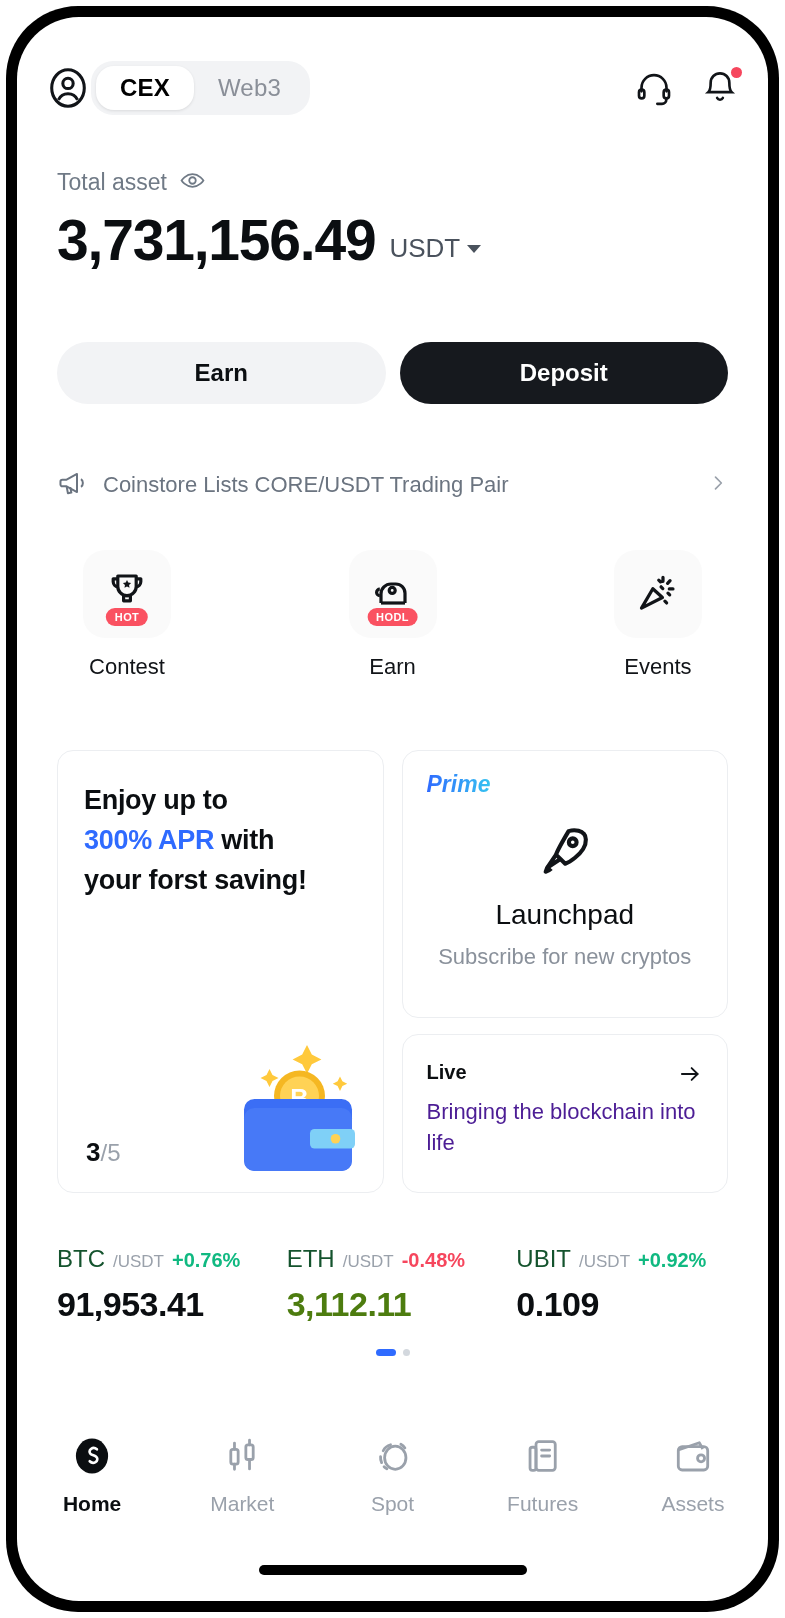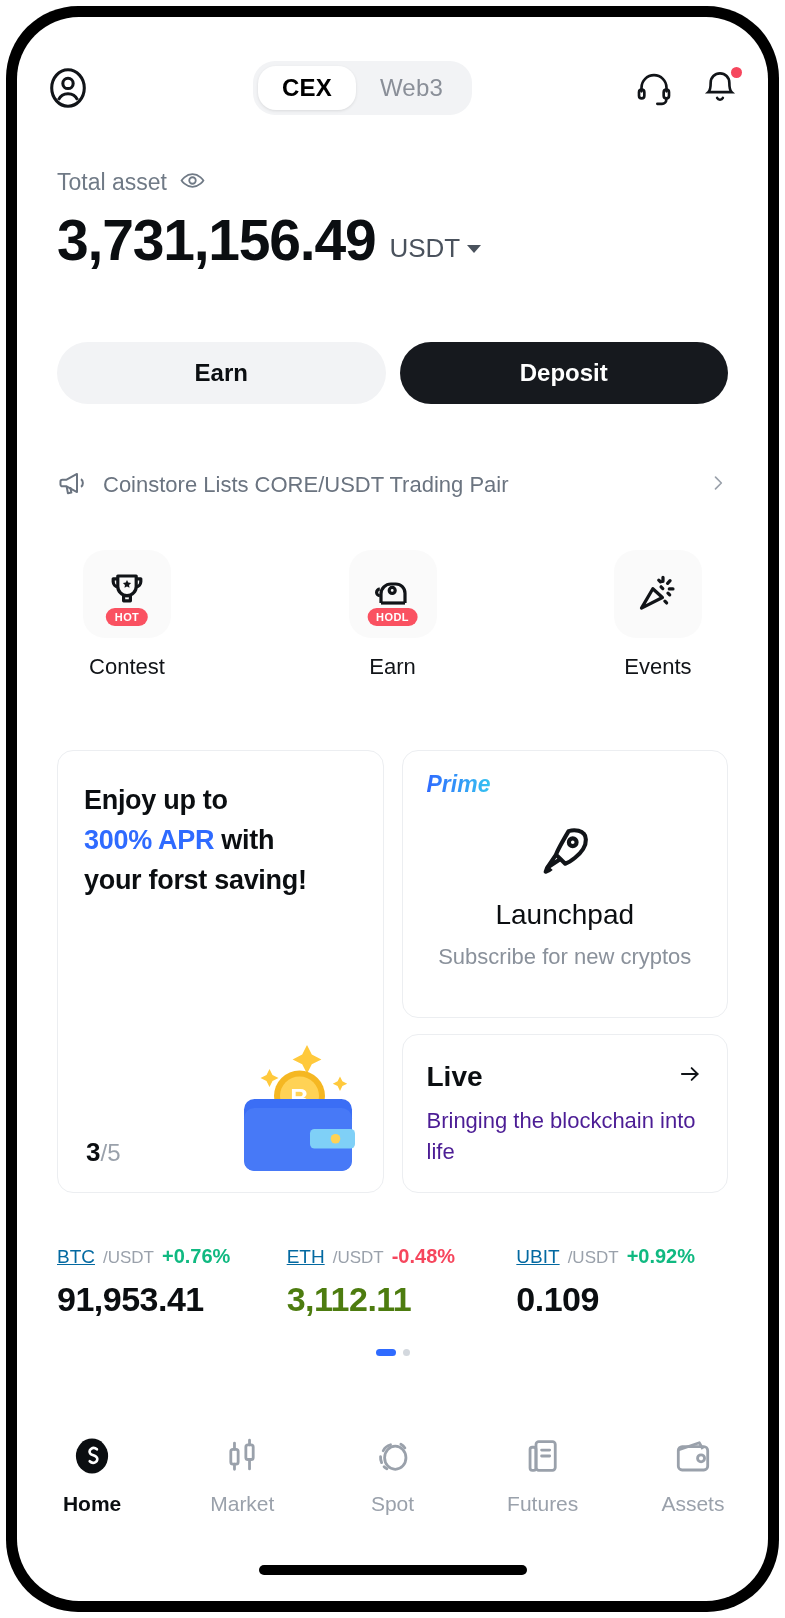--- a/index.html
+++ b/index.html
@@ -28,21 +28,21 @@
   
   .header {
     position: absolute; top: 36px; left: 0; right: 0;
     height: 70px;
     display: flex; align-items: center;
     padding: 0 28px;
   }
   .profile-icon { width: 46px; height: 46px; flex: 0 0 auto; }
   .seg-wrap {
     flex: 1 1 auto;
-    display: flex; justify-content: center;
+    display: flex; 
   }
   .segmented {
     display: flex; align-items: center;
     background: #f2f3f5;
     border-radius: 22px;
     height: 54px;
     padding: 5px;
   }
   .seg {
     padding: 0 24px; height: 44px;
@@ -172,32 +172,32 @@
     -webkit-text-fill-color: transparent; color: #2f6bff;
   }
   .rocket-wrap { margin-top: 48px; }
   .lp-title { margin-top: 16px; font-size: 28px; color: #0b0e11; }
   .lp-sub {
     margin-top: 10px; font-size: 22px; color: #8a919b;
     text-align: center; line-height: 1.45;
   }
 
   .card-live { height: 159px; padding: 26px 24px; position: relative; }
-  .live-title { font-size: 28px; font-weight: 700; color: #0b0e11; }
+  .live-title { font-size: 20px; font-weight: 700; color: #0b0e11; }
   .live-arrow { position: absolute; right: 24px; top: 26px; }
   .live-sub { margin-top: 12px; font-size: 22px; color: #4c1d95; line-height: 1.42; }
 
   
   .tickers {
     position: absolute; top: 1228px; left: 40px; right: 22px;
     display: flex;
   }
   .ticker { flex: 1 1 0; }
   .ticker-head { display: flex; align-items: baseline; gap: 8px; }
-  .tk-base { font-size: 19px; color: #0369a1; text-decoration: underline; }
+  .tk-base { font-size: 24px; color: #14532d; }
   .tk-quote { font-size: 17px; color: #9aa1ab; }
   .tk-chg { font-size: 20px; font-weight: 700; }
   .up { color: #10b981; }
   .down { color: #f6465d; }
   .tk-price { margin-top: 12px; font-size: 34px; font-weight: 700; letter-spacing: -.5px; }
   .price-neutral { color: #0b0e11; }
   .price-down { color: #4d7c0f; }
 
   .pager {
     position: absolute; top: 1332px; left: 0; right: 0;

